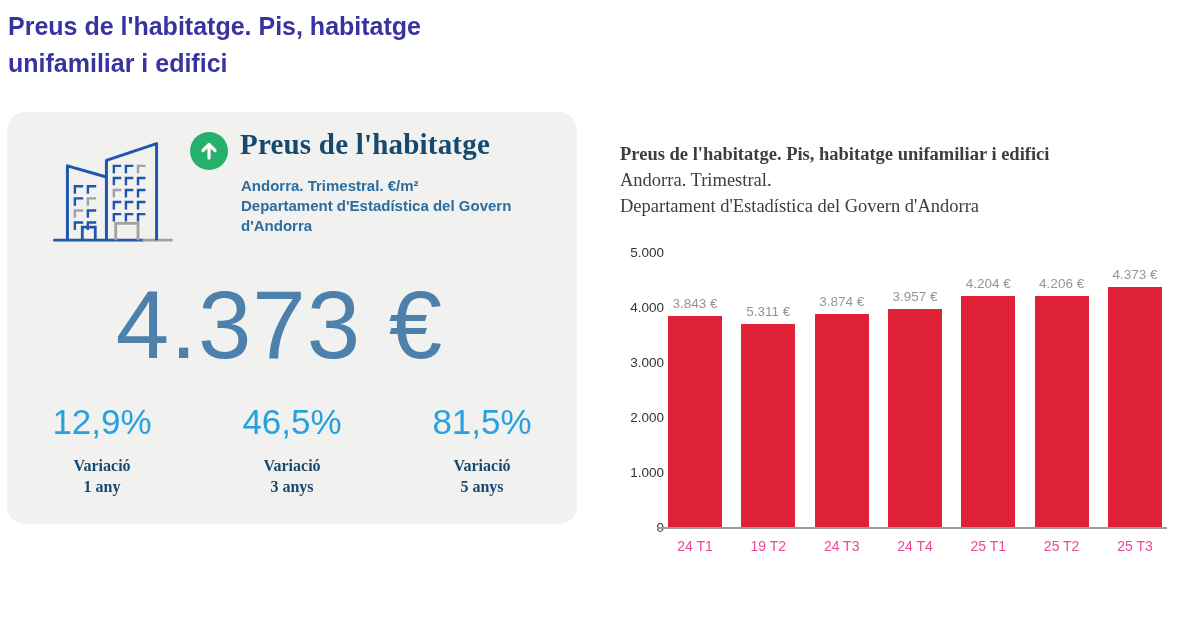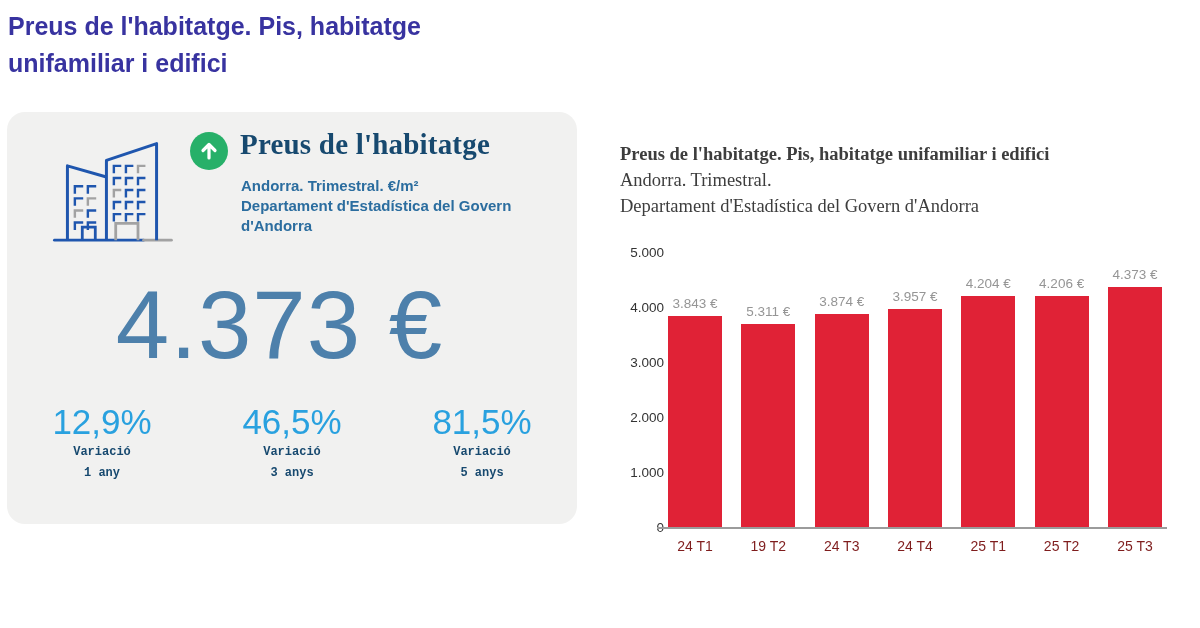--- a/index.html
+++ b/index.html
@@ -39,22 +39,22 @@
     font-family:"Liberation Sans", sans-serif; font-weight:400;
     font-size:96px; color:#4d80ab; letter-spacing:1px;
   }
   .stats-row { position:absolute; left:0; top:290px; width:100%; display:flex; }
   .stat { flex:1; text-align:center; }
   .stat-value {
     font-family:"Liberation Sans", sans-serif;
     font-size:35px; color:#29a1df; font-weight:400;
   }
   .stat-label {
-    font-family:Liberation Mono, monospace; font-weight:bold;
-    font-size:12px; line-height:21px; color:#17496f;
+    margin-top:13px; font-family:Liberation Serif, serif; font-weight:bold;
+    font-size:16px; line-height:21px; color:#17496f;
   }
 
   
   .chart-title {
     position:absolute; left:620px; top:141px; width:560px;
     font-family:"Liberation Serif", serif; font-size:18.5px; line-height:26px; color:#3d3d3d;
   }
   .chart-title .t1 { font-weight:bold; }
 
   .chart-wrap { position:absolute; left:620px; top:252px; width:560px; height:330px; }
@@ -72,21 +72,21 @@
   }
   .bar-col {
     position:relative; height:100%; width:54px;
     display:flex; flex-direction:column; justify-content:flex-end; align-items:center;
   }
   .bar-label {
     font-size:13.5px; color:#959595; margin-bottom:5px; white-space:nowrap;
   }
   .bar { width:54px; }
   .x-label {
-    position:absolute; bottom:-27px; font-size:14px; color:#7f1d1d; white-space:nowrap;text-align:right;
+    position:absolute; bottom:-27px; font-size:14px; color:#ec4899; white-space:nowrap;text-align:right;
   }
 </style>
 </head>
 <body>
 
 <div class="stage">
 
   <div class="page-title">Preus de l'habitatge. Pis, habitatge unifamiliar i edifici</div>
 
   <div class="card">

